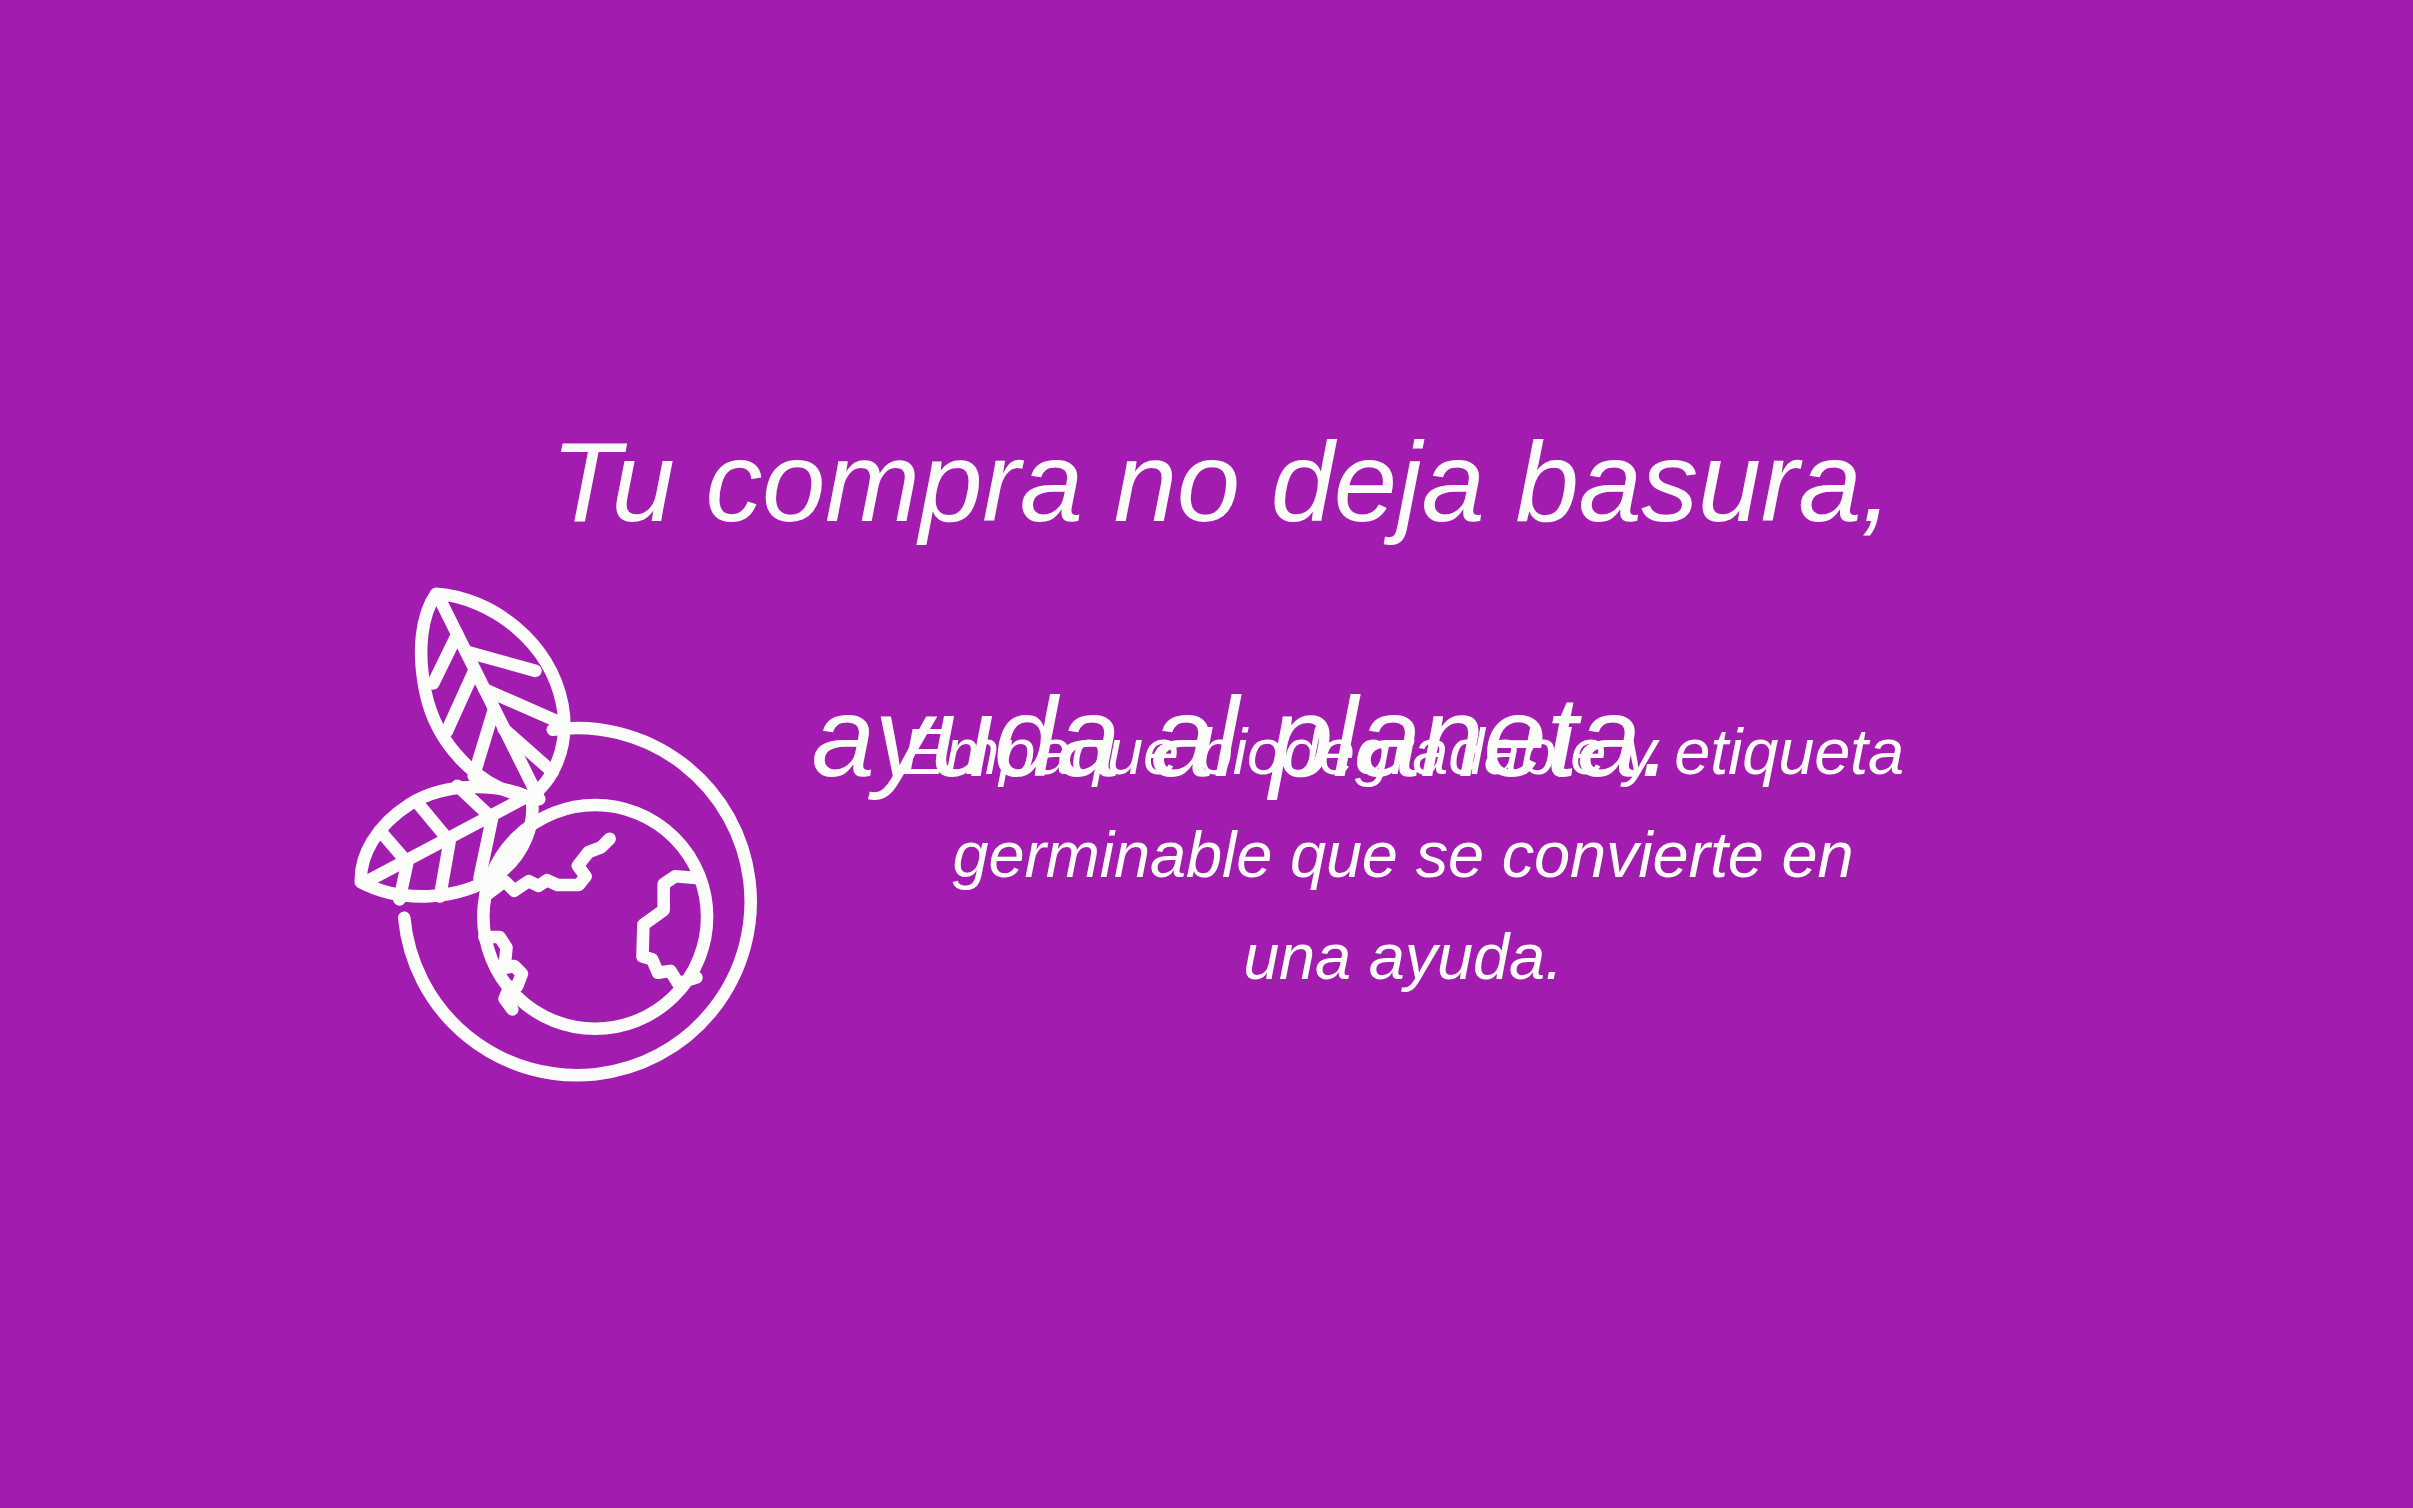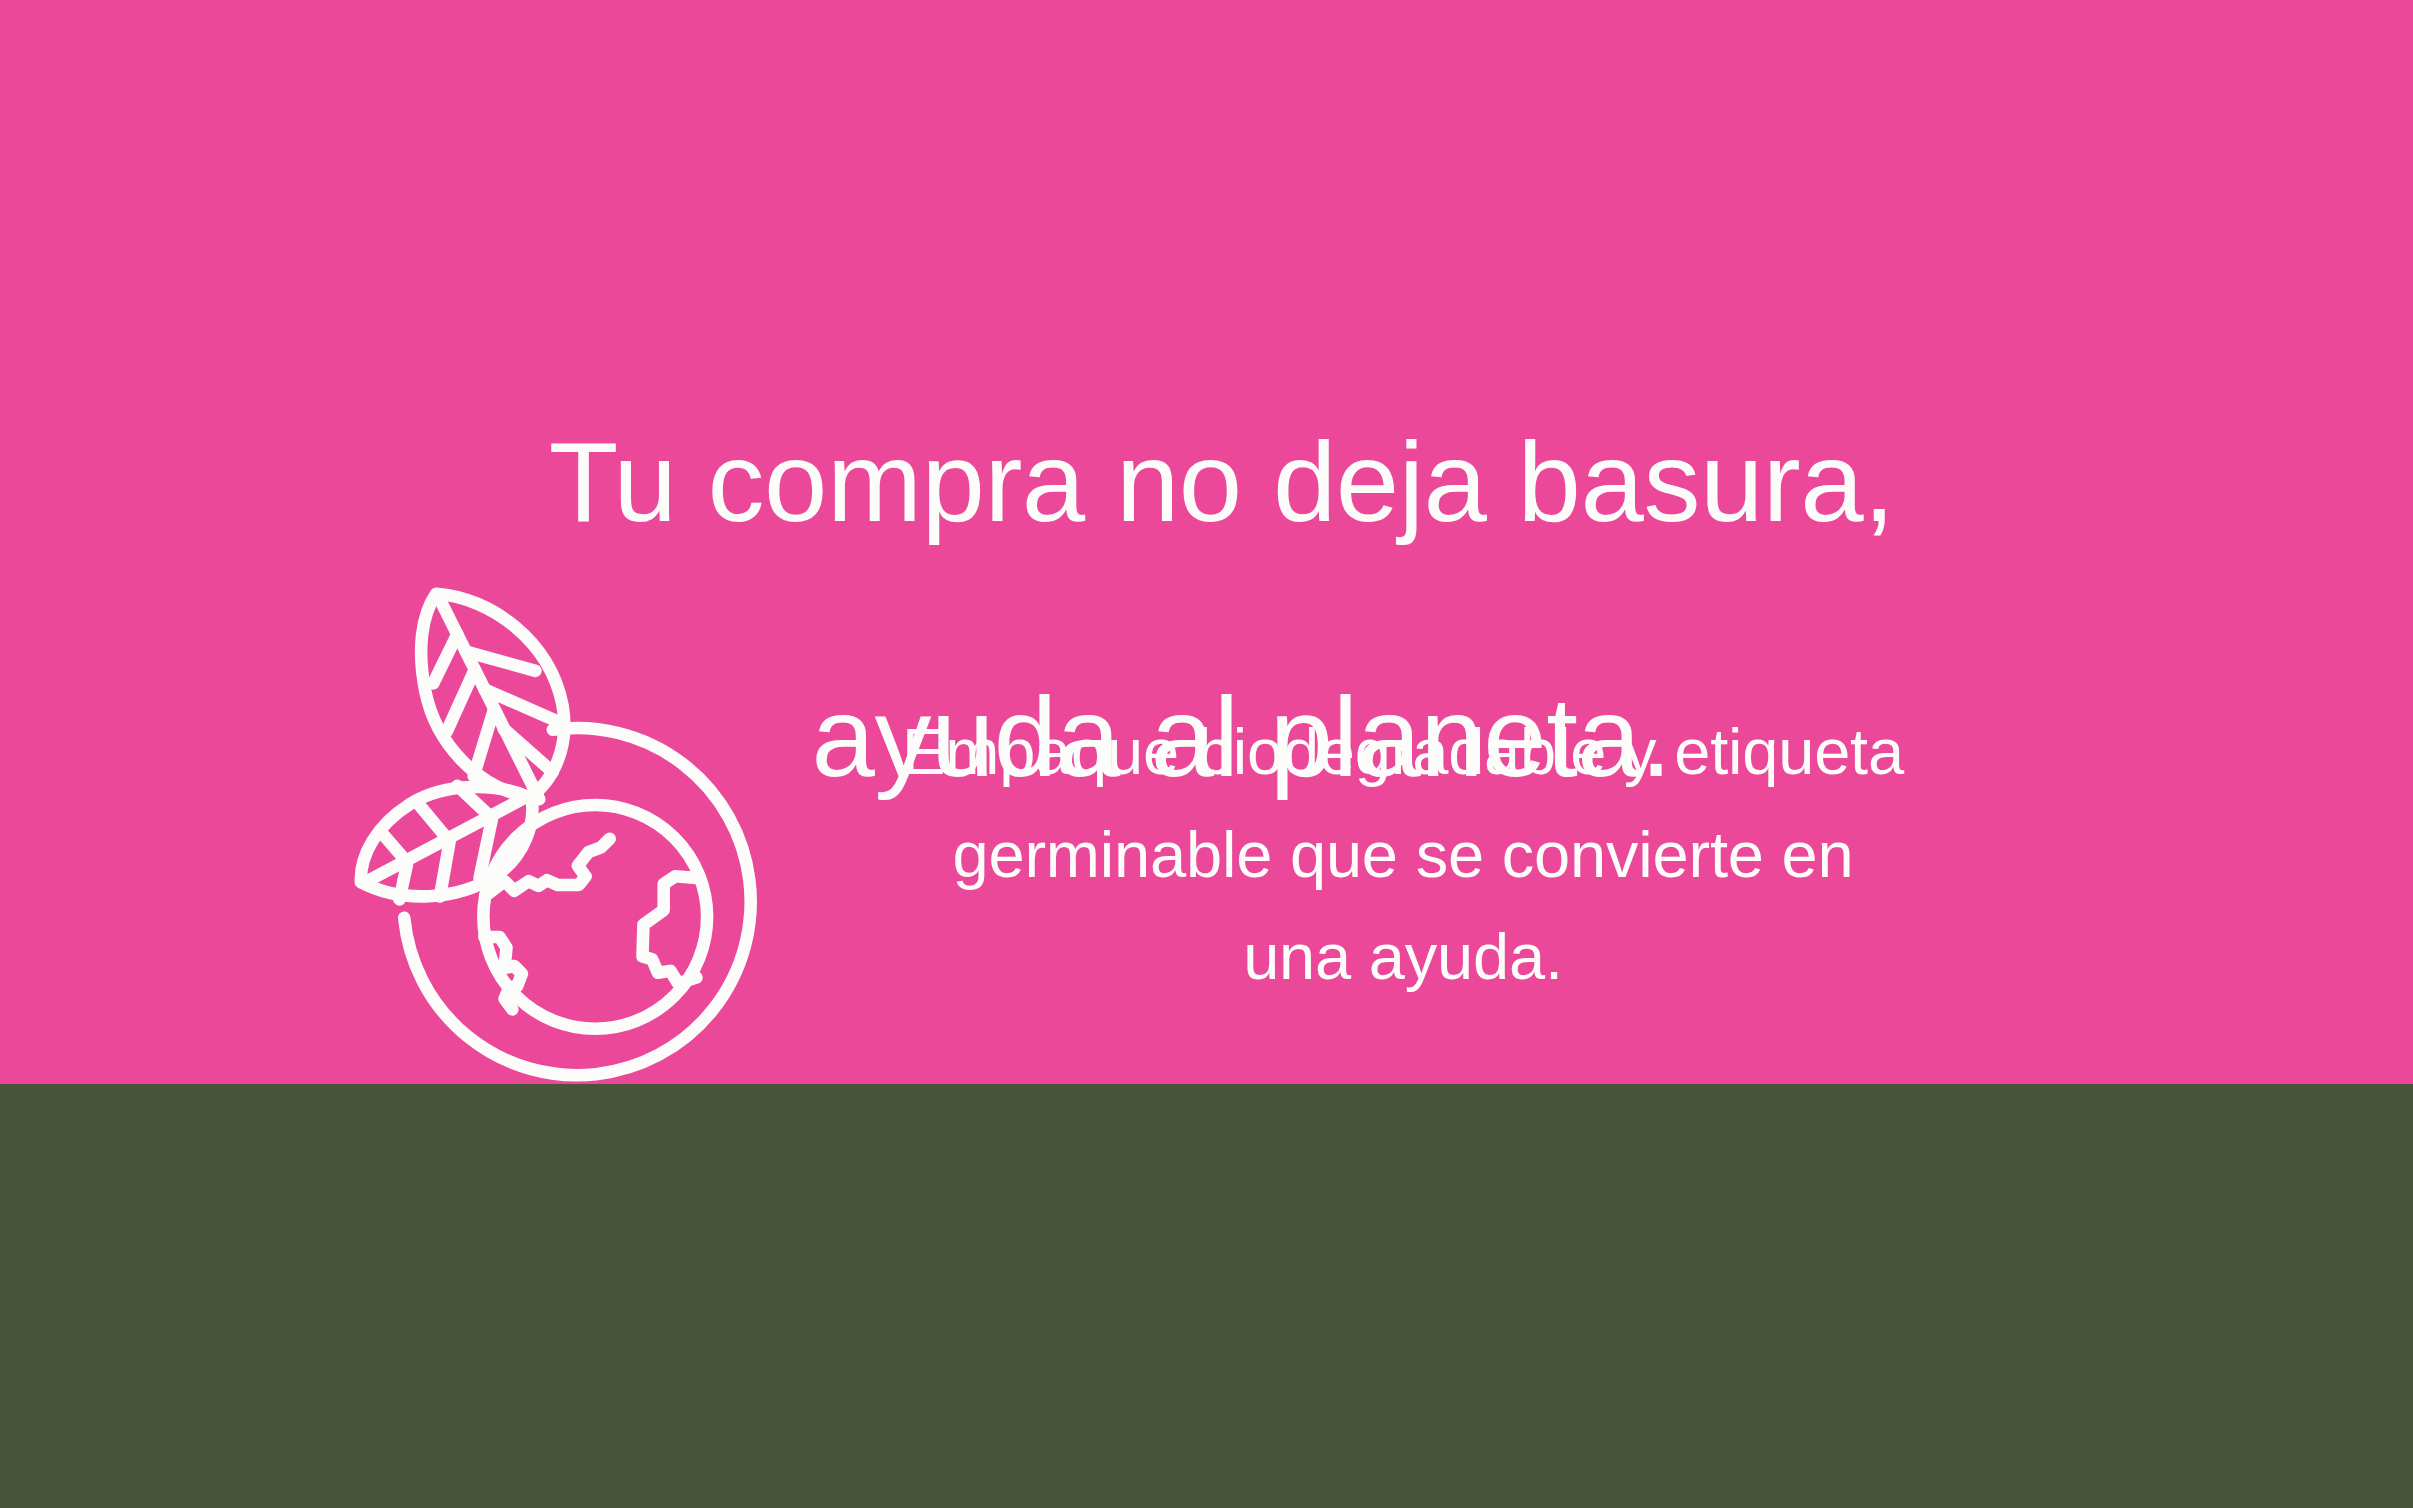--- a/index.html
+++ b/index.html
@@ -11,23 +11,24 @@
     width: 2414px;
     height: 1508px;
     background: #495339;
     font-family: "Liberation Sans", sans-serif;
     overflow: hidden;
   }
 
   .banner {
     position: relative;
     width: 2414px;
-    height: 1084px;
-    background: #ec4899;
+    height: 1508px;
+    background: #a21caf;
     box-sizing: border-box;
+    font-style: italic;
   }
 
   
   .headline {
     position: absolute;
     left: 0;
     top: 290px;
     width: 2414px;
     text-align: center;
     color: #FCFCFA;

